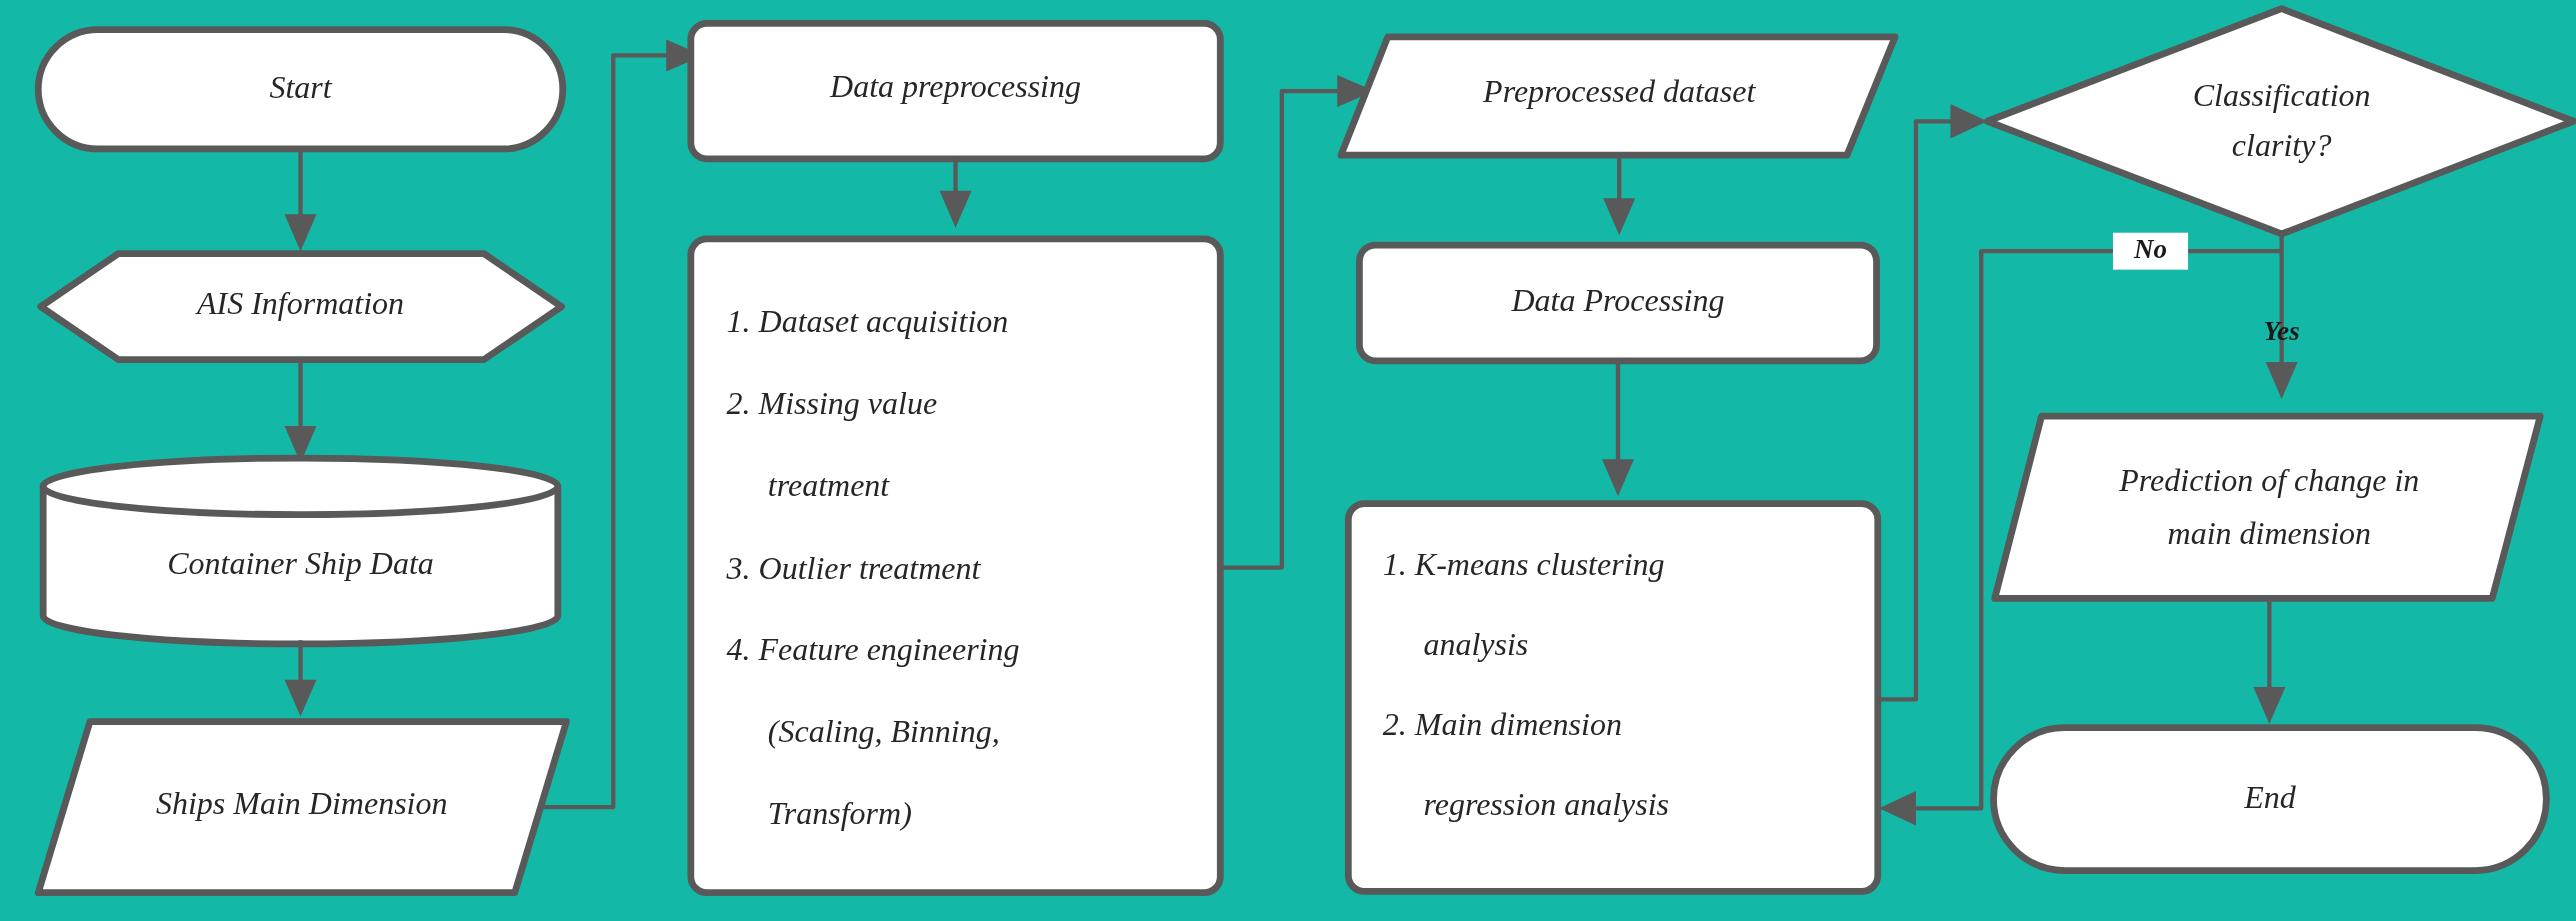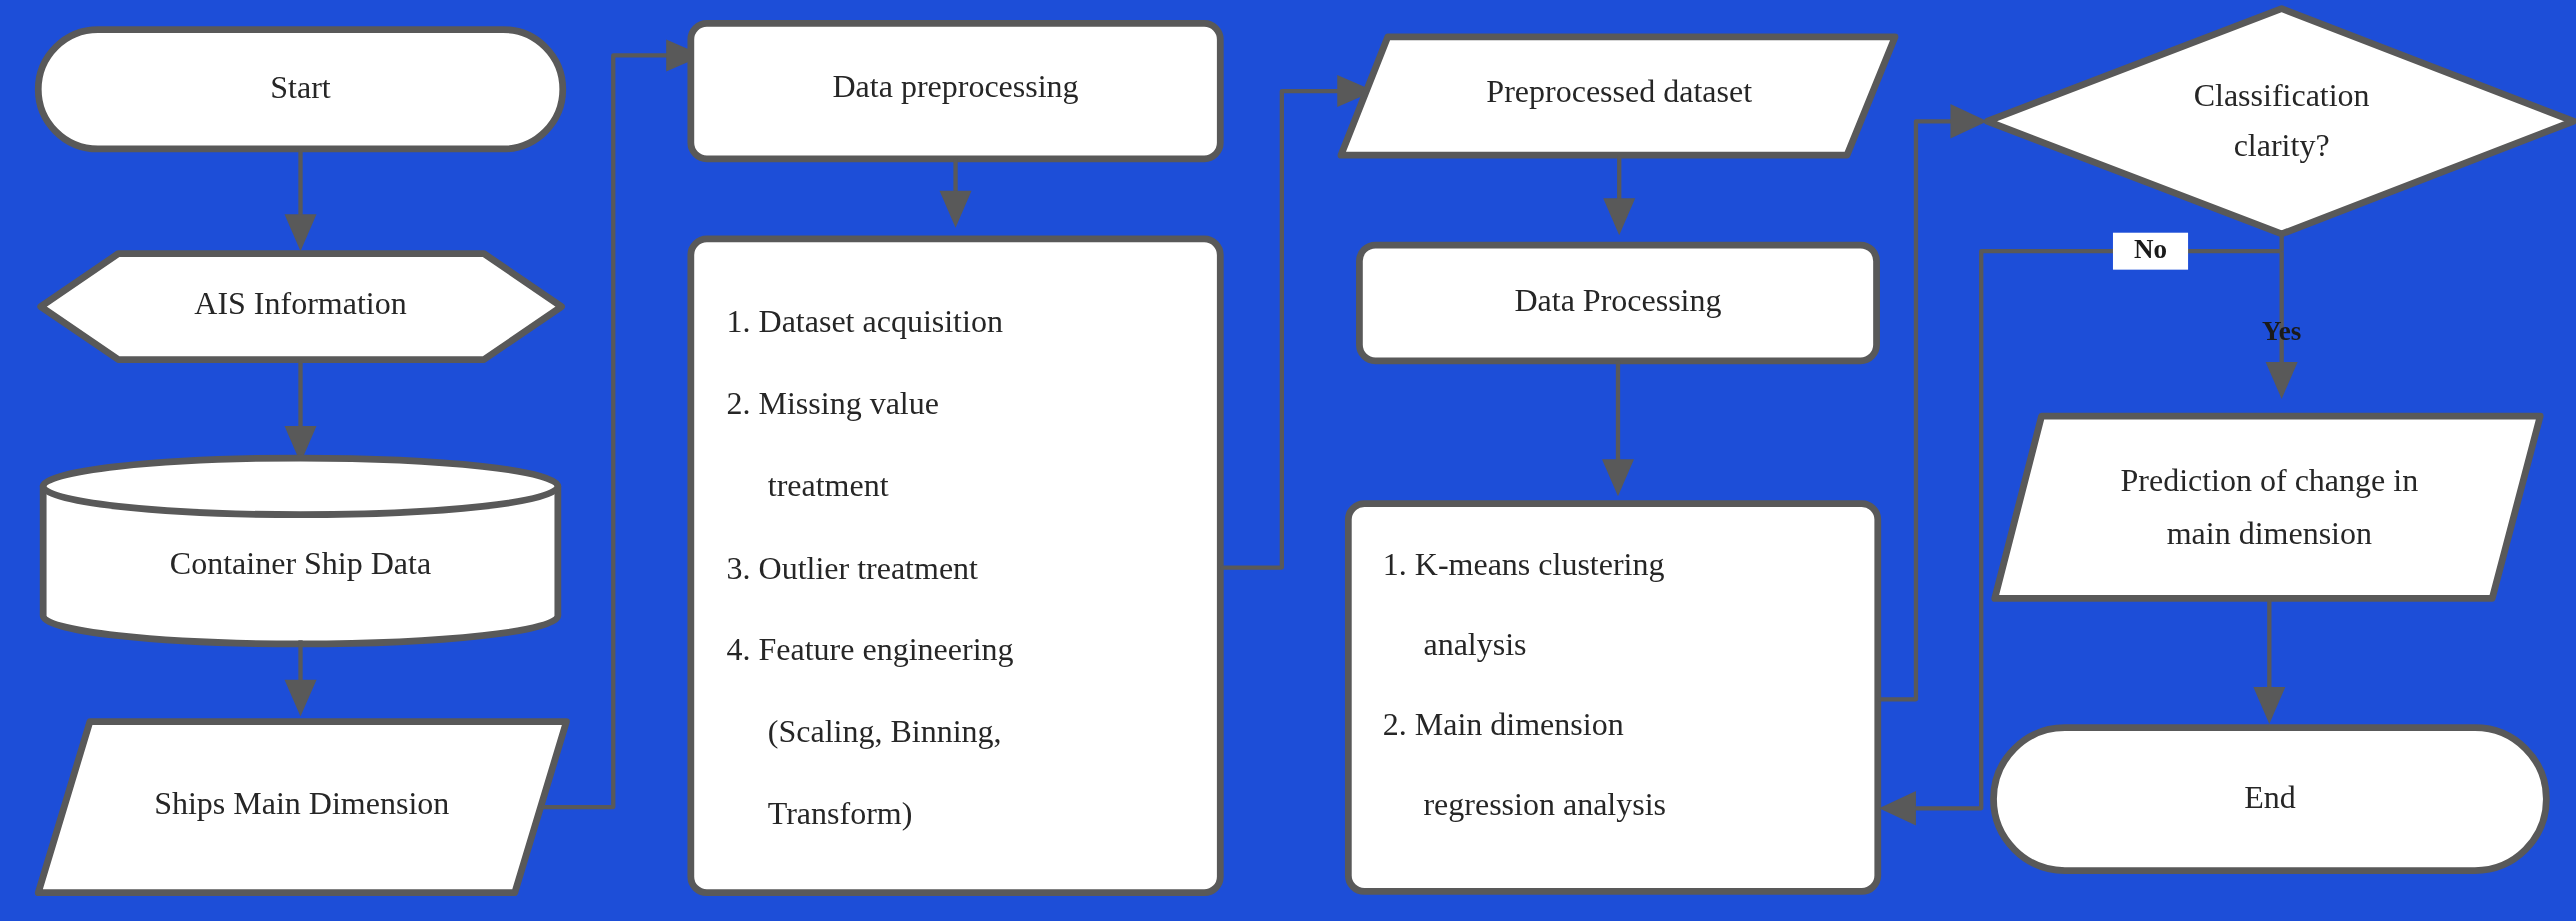--- a/index.html
+++ b/index.html
@@ -4,22 +4,23 @@
 <style>
   html, body {
     margin: 0;
     padding: 0;
     background: #ffffff;
   }
   #canvas-wrap {
     position: relative;
     width: 2576px;
     height: 921px;
-    background: #1d4ed8;
+    background: #14b8a6;
     overflow: hidden;
+    font-style: italic;
   }
   svg#flow {
     display: block;
     width: 2576px;
     height: 921px;
   }
   .node-shape {
     fill: #ffffff;
     stroke: #595959;
     stroke-width: 11;

